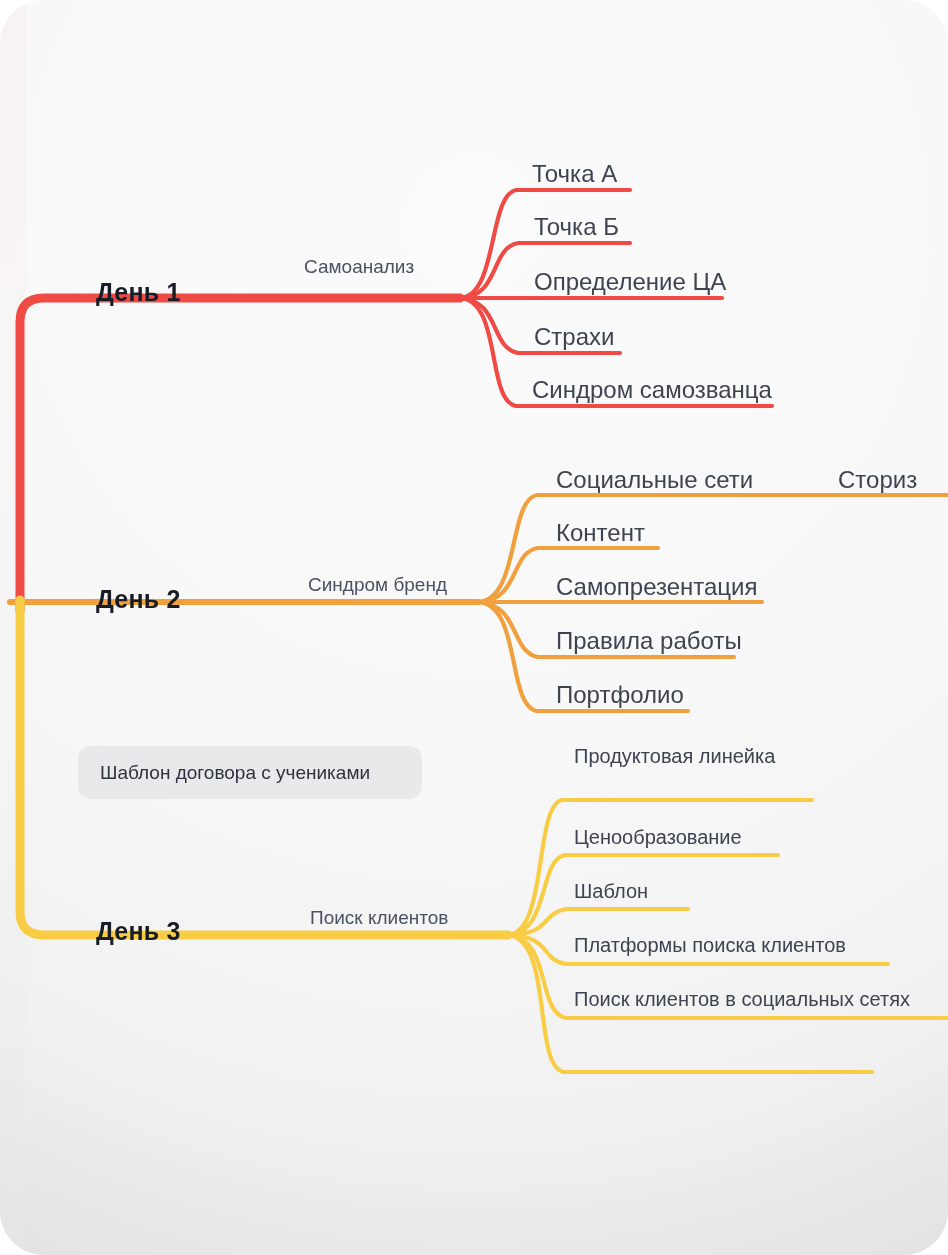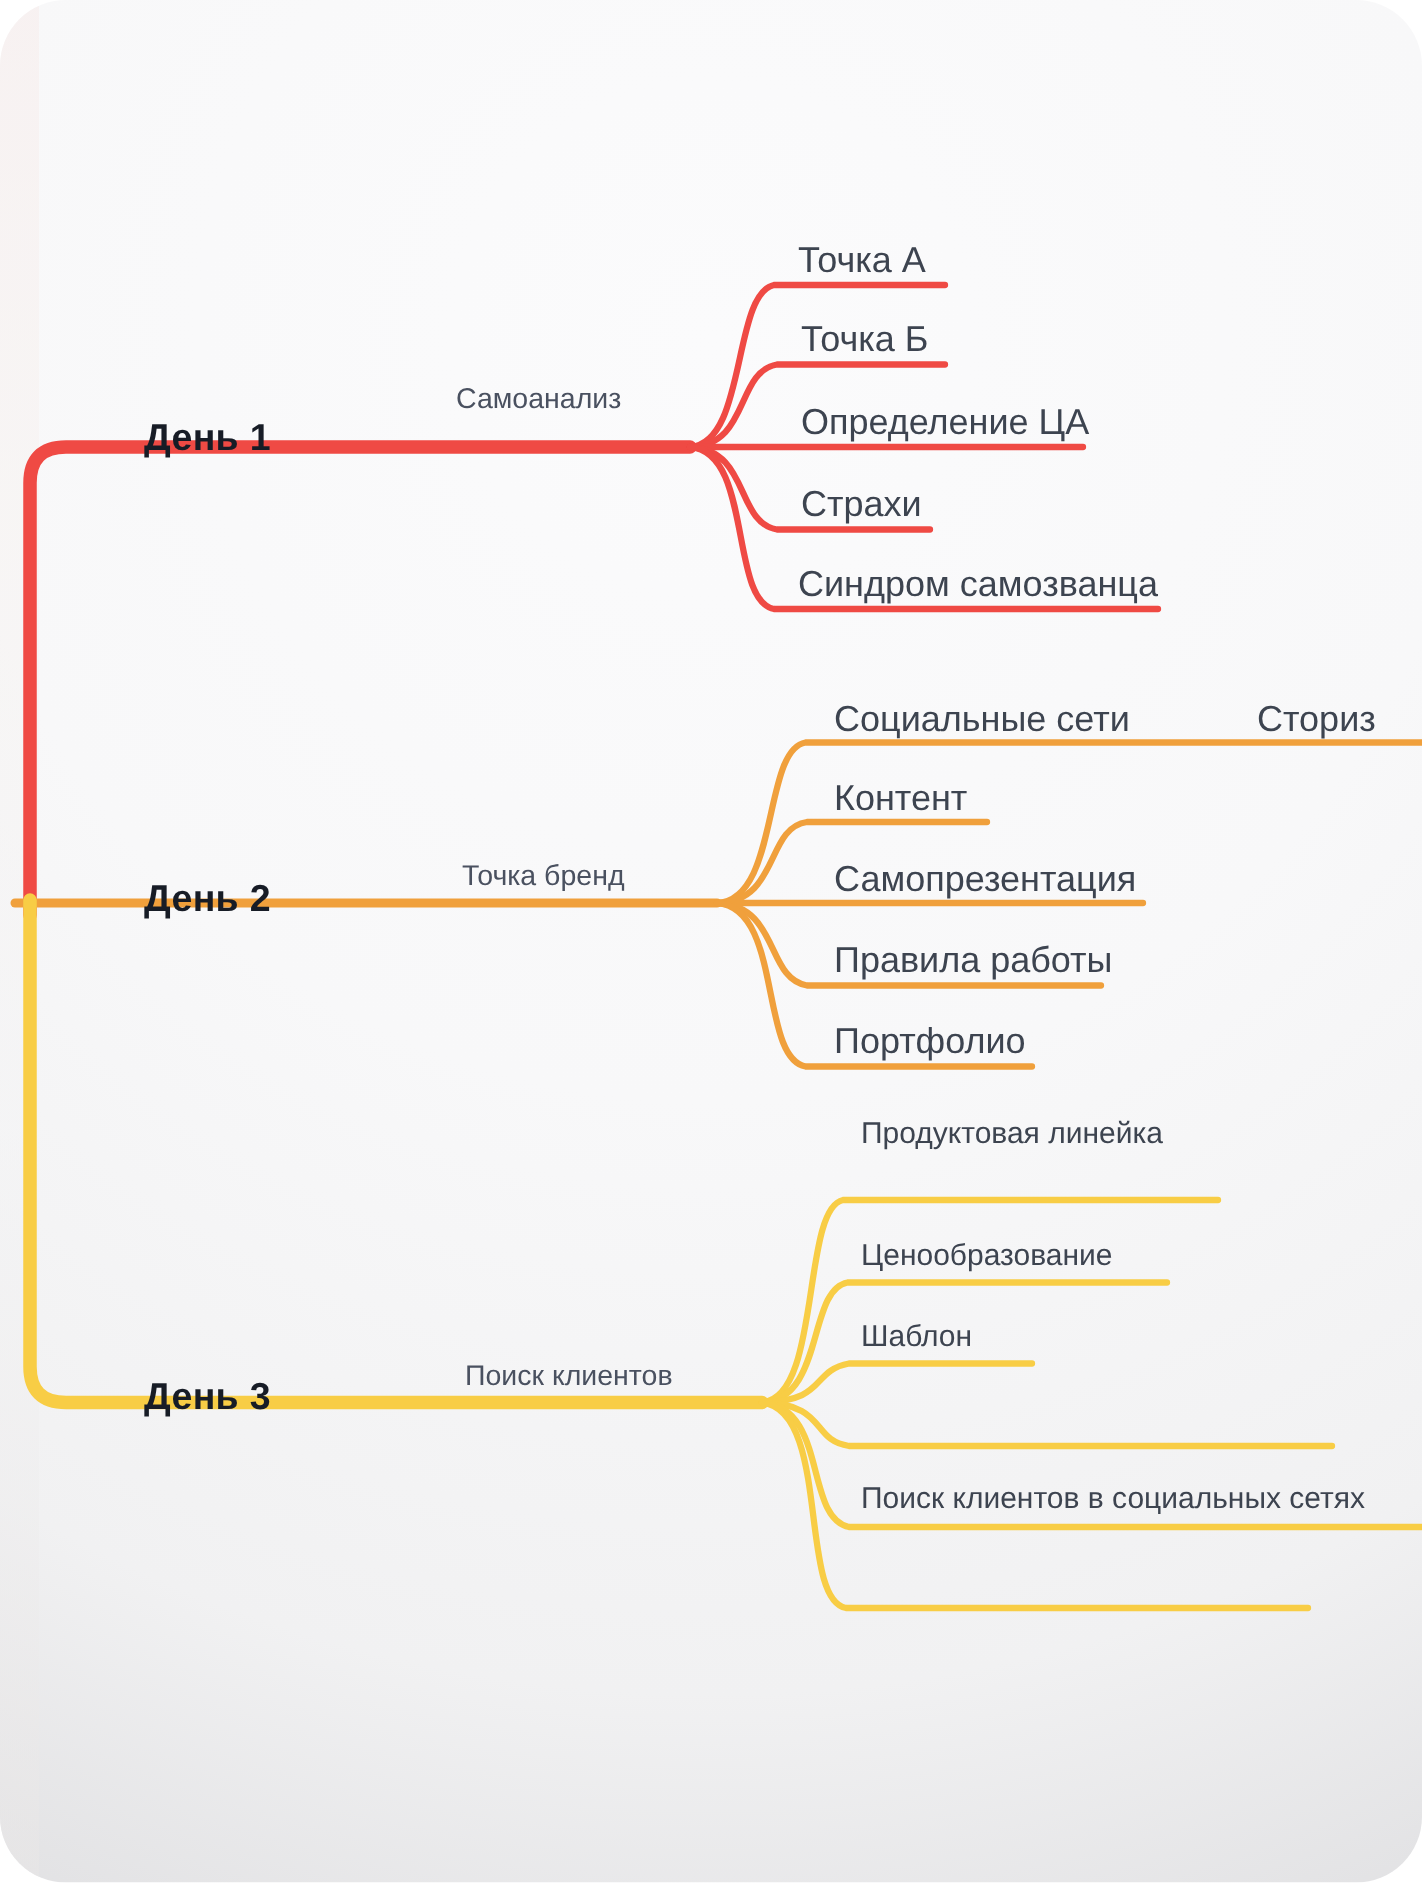--- a/index.html
+++ b/index.html
@@ -113,31 +113,35 @@
   <div class="lbl day" style="left:96px;top:252px;">День 1</div>
   <div class="lbl trunk-lbl" style="left:304px;top:257px;">Самоанализ</div>
 
   <div class="lbl leaf" style="left:532px;top:162px;">Точка А</div>
   <div class="lbl leaf" style="left:534px;top:215px;">Точка Б</div>
   <div class="lbl leaf" style="left:534px;top:270px;">Определение ЦА</div>
   <div class="lbl leaf" style="left:534px;top:325px;">Страхи</div>
   <div class="lbl leaf" style="left:532px;top:378px;">Синдром самозванца</div>
 
   <div class="lbl day" style="left:96px;top:559px;">День 2</div>
-  <div class="lbl trunk-lbl" style="left:308px;top:575px;">Точка бренд</div>
+  <div class="lbl trunk-lbl" style="left:308px;top:575px;">Синдром бренд</div>
 
   <div class="lbl leaf" style="left:556px;top:468px;">Социальные сети</div>
   <div class="lbl leaf" style="left:838px;top:468px;">Сториз</div>
   <div class="lbl leaf" style="left:556px;top:521px;">Контент</div>
   <div class="lbl leaf" style="left:556px;top:575px;">Самопрезентация</div>
   <div class="lbl leaf" style="left:556px;top:629px;">Правила работы</div>
   <div class="lbl leaf" style="left:556px;top:683px;">Портфолио</div>
 
+  <div class="chip" style="left:78px;top:746px;width:344px;height:53px;">
+    <span>Шаблон договора с учениками</span>
+  </div>
 
   <div class="lbl day" style="left:96px;top:891px;">День 3</div>
   <div class="lbl trunk-lbl" style="left:310px;top:908px;">Поиск клиентов</div>
 
   <div class="lbl leaf big" style="left:574px;top:746px;">Продуктовая линейка</div>
   <div class="lbl leaf big" style="left:574px;top:827px;text-align:center;">Ценообразование</div>
   <div class="lbl leaf big" style="left:574px;top:881px;">Шаблон</div>
+  <div class="lbl leaf big" style="left:574px;top:935px;">Платформы поиска клиентов</div>
   <div class="lbl leaf big" style="left:574px;top:989px;">Поиск клиентов в социальных сетях</div>
 
 </div>
 
 </body></html>

